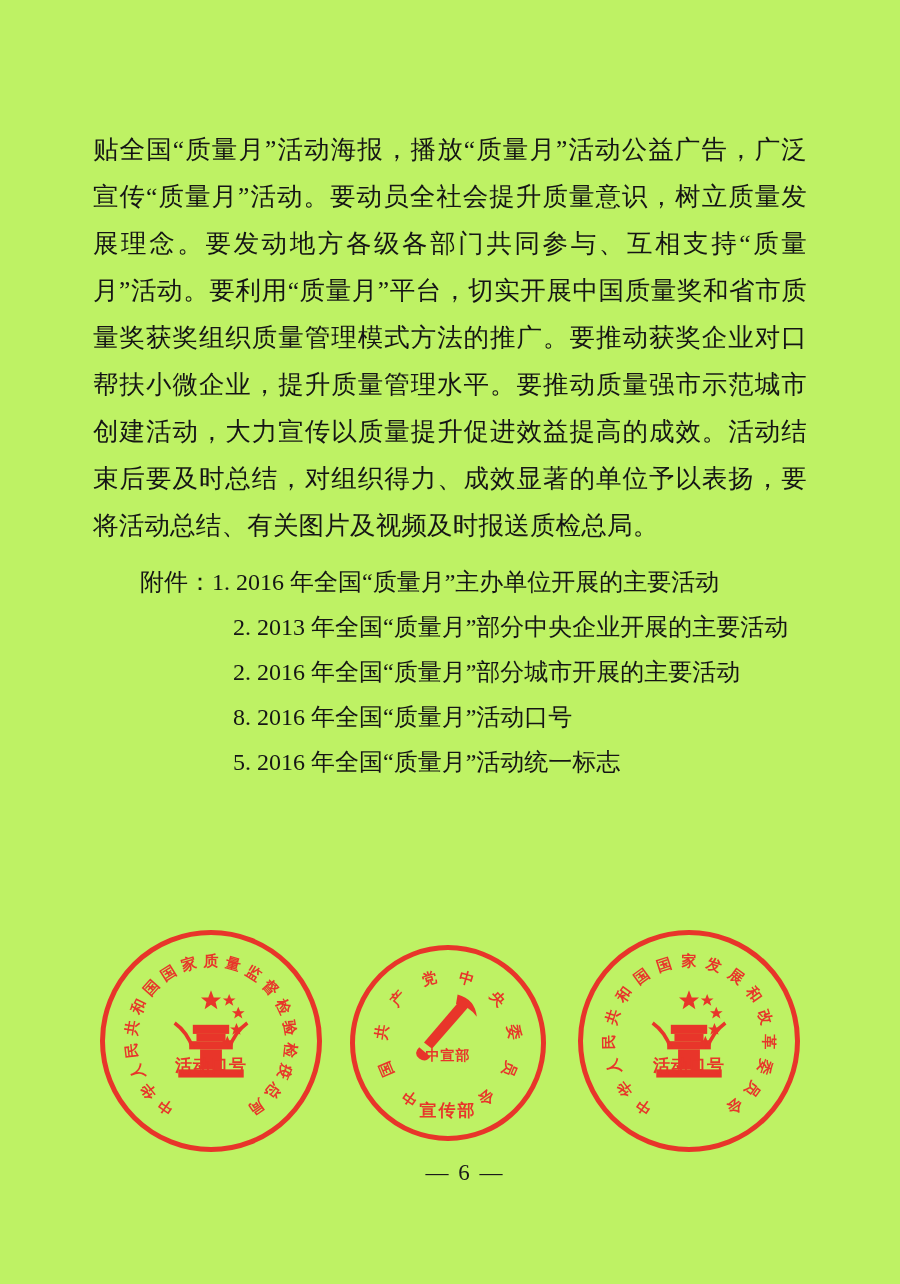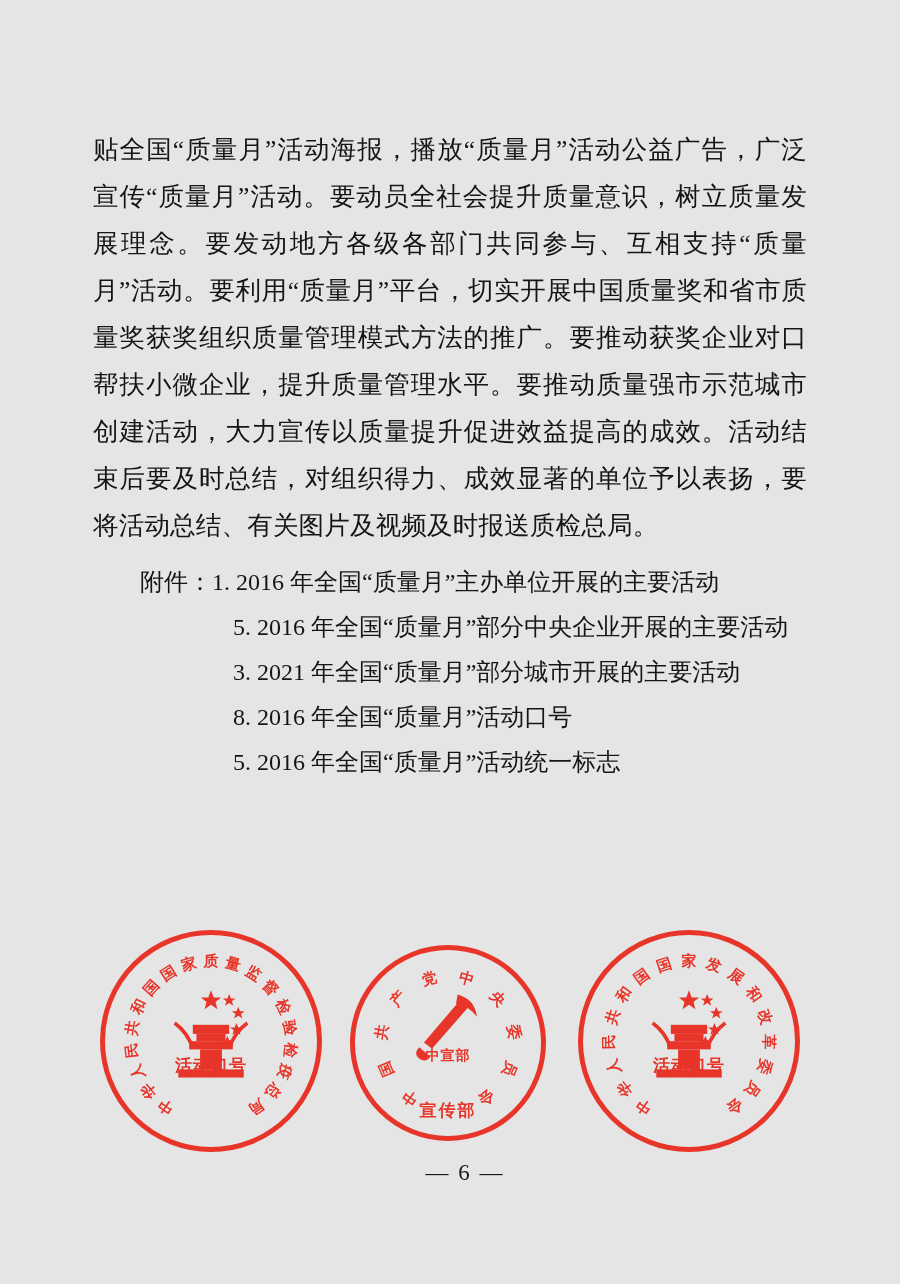--- a/index.html
+++ b/index.html
@@ -11,21 +11,21 @@
     width: 900px;
     height: 1284px;
     position: relative;
     font-family: "Liberation Serif", "DejaVu Serif", serif;
     color: #1a1a1a;
     overflow: hidden;
   }
   .page {
     position: absolute;
     inset: 0;
-    background: #e5e5e5;
+    background: #bef264;
   }
   .body-text {
     position: absolute;
     left: 93px;
     top: 126px;
     width: 714px;
     font-size: 25.5px;
     line-height: 47px;
     letter-spacing: 0.2px;
     text-align: justify;
@@ -166,22 +166,22 @@
   <div class="body-text">
     <p>贴全国“质量月”活动海报，播放“质量月”活动公益广告，广泛宣传“质量月”活动。要动员全社会提升质量意识，树立质量发展理念。要发动地方各级各部门共同参与、互相支持“质量月”活动。要利用“质量月”平台，切实开展中国质量奖和省市质量奖获奖组织质量管理模式方法的推广。要推动获奖企业对口帮扶小微企业，提升质量管理水平。要推动质量强市示范城市创建活动，大力宣传以质量提升促进效益提高的成效。活动结束后要及时总结，对组织得力、成效显著的单位予以表扬，要将活动总结、有关图片及视频及时报送质检总局。</p>
   </div>
 
   <div class="attachments">
     <div class="attach-first">
       <span class="attach-label">附件：</span>
       <span>1. 2016 年全国“质量月”主办单位开展的主要活动</span>
     </div>
     <ul class="attach-list attach-indent">
-      <li>5. 2016 年全国“质量月”部分中央企业开展的主要活动</li>
-      <li>3. 2021 年全国“质量月”部分城市开展的主要活动</li>
+      <li>2. 2013 年全国“质量月”部分中央企业开展的主要活动</li>
+      <li>2. 2016 年全国“质量月”部分城市开展的主要活动</li>
       <li>8. 2016 年全国“质量月”活动口号</li>
       <li>5. 2016 年全国“质量月”活动统一标志</li>
     </ul>
   </div>
 
   <div class="seals">
 
     <div class="seal" id="seal-aqsiq">
       <div class="seal-ring-text">
           <span style="transform: rotate(-145deg) translate(-50%, -89px);">中</span>

